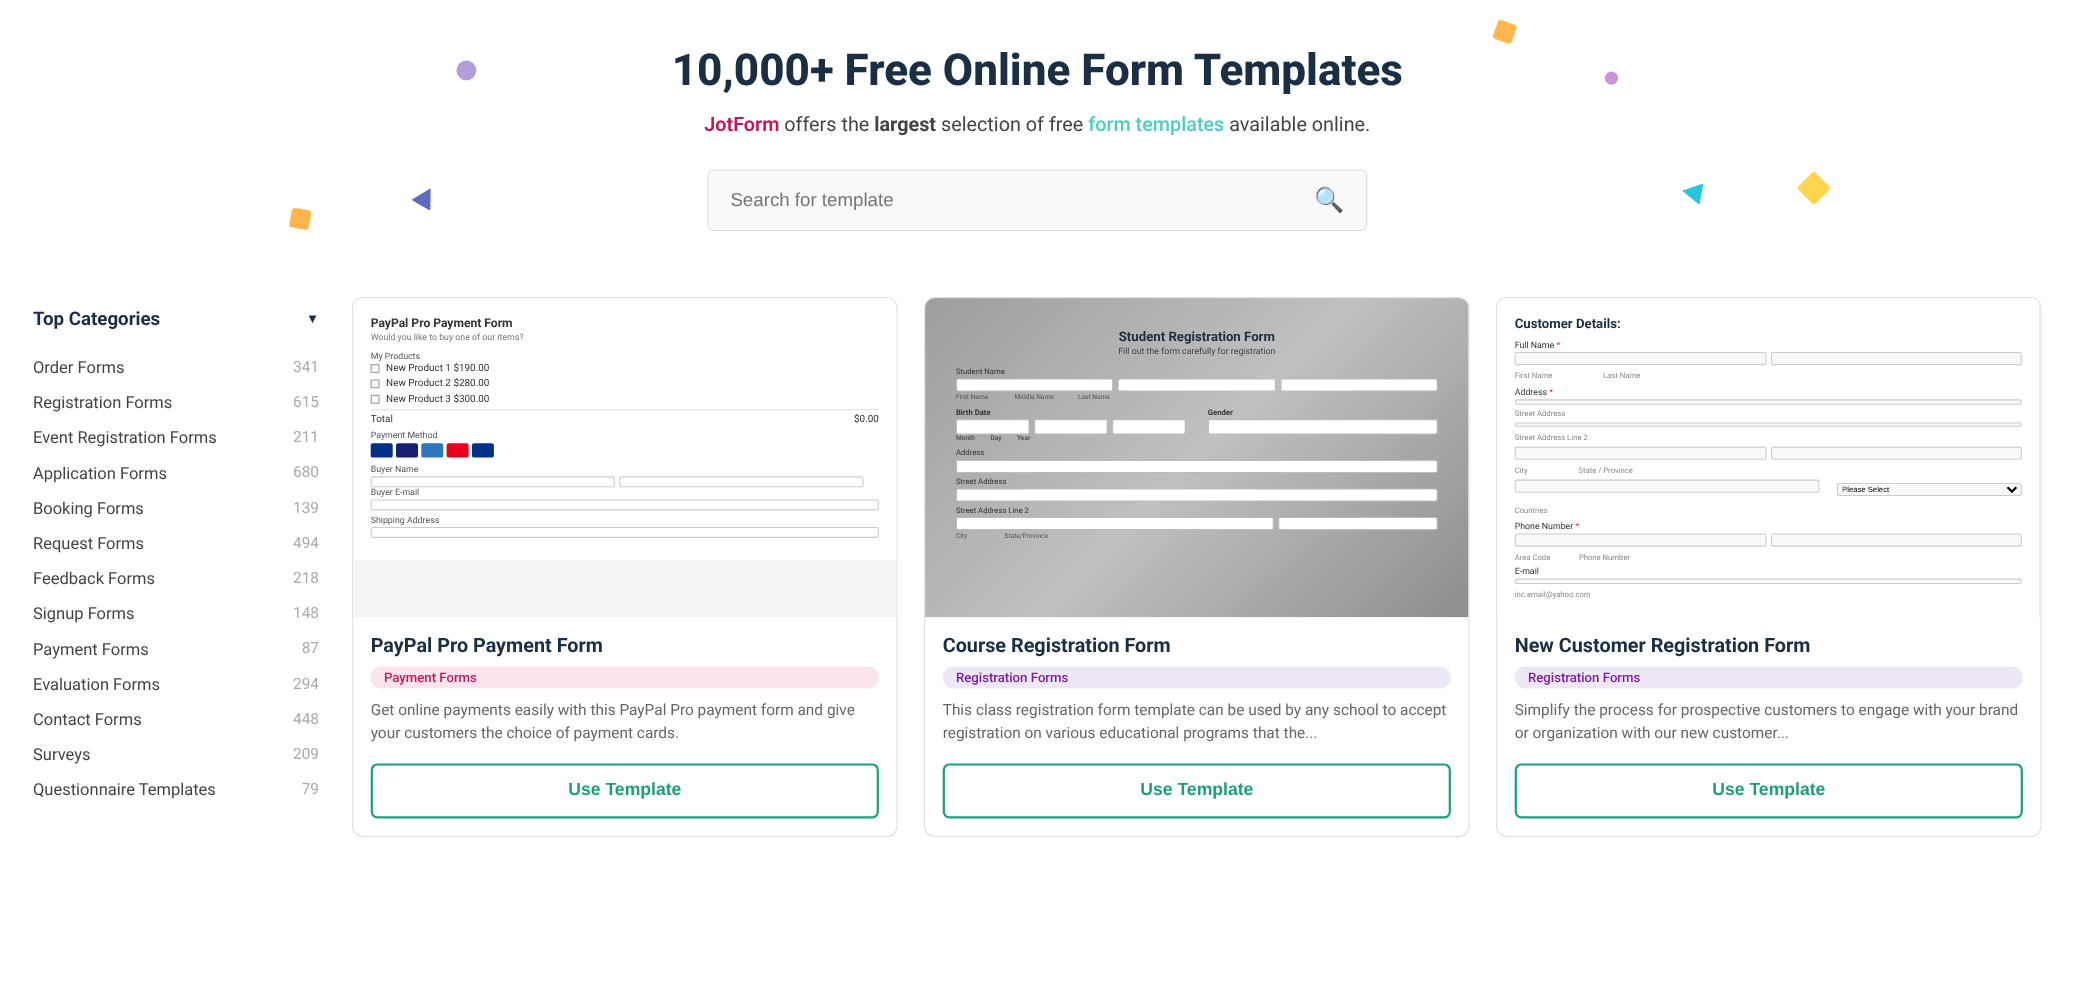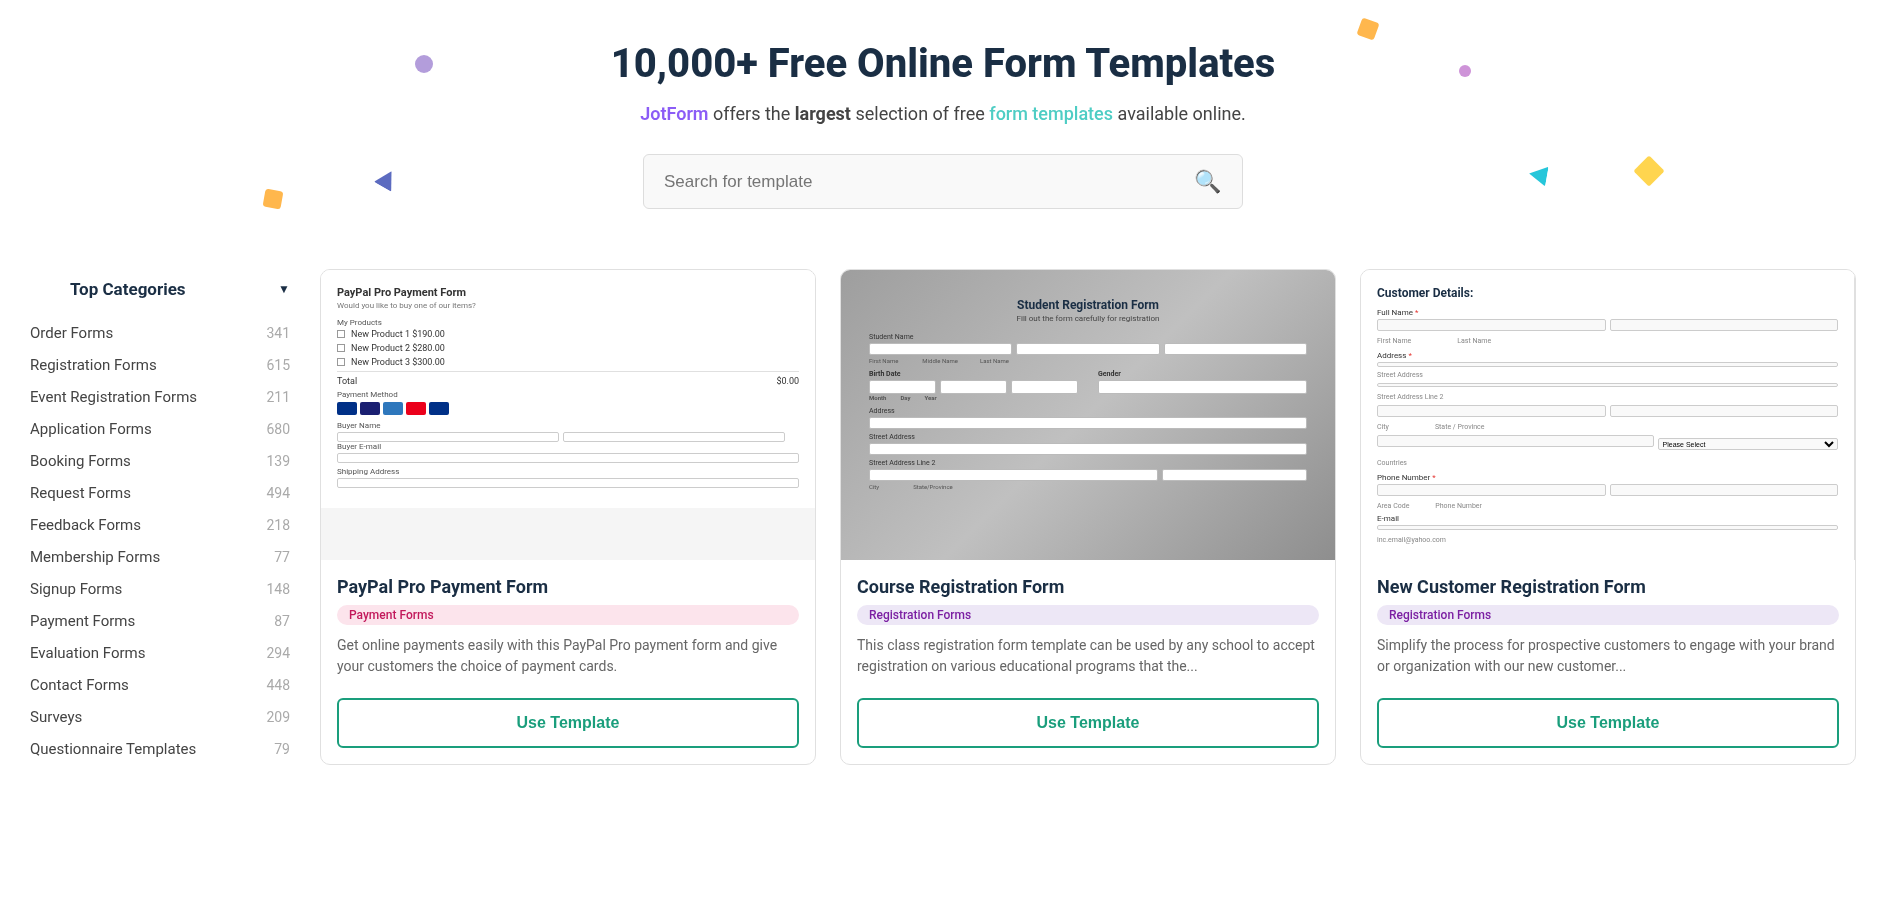--- a/index.html
+++ b/index.html
@@ -4,21 +4,21 @@
   <style>
     * { box-sizing: border-box; margin: 0; padding: 0; }
     body { font-family: -apple-system, BlinkMacSystemFont, 'Segoe UI', Roboto, sans-serif; background: #fff; min-height: 901px; overflow-x: hidden; }
 
     .page-wrapper { display: flex; flex-direction: column; align-items: center; }
 
     
     .hero { width: 100%; text-align: center; padding: 40px 20px 30px; position: relative; }
     .hero-title { font-size: 40px; font-weight: 800; color: #1a2e44; margin-bottom: 16px; }
     .hero-subtitle { font-size: 18px; color: #444; margin-bottom: 30px; }
-    .hero-subtitle .jotform { color: #8b5cf6; font-weight: 600; }
+    .hero-subtitle .jotform { color: #be185d; font-weight: 600; }
     .hero-subtitle .form-templates { color: #4ecdc4; font-weight: 500; }
 
     
     .search-bar { display: flex; align-items: center; width: 600px; border: 1px solid #ddd; border-radius: 6px; background: #f9f9f9; padding: 14px 20px; margin: 0 auto; }
     .search-input { flex: 1; border: none; background: transparent; font-size: 17px; color: #888; outline: none; }
     .search-icon { font-size: 22px; color: #2d3e50; cursor: pointer; }
 
     
     .shape { position: absolute; border-radius: 2px; }
     .shape-purple-circle { width: 18px; height: 18px; background: #b39ddb; border-radius: 50%; top: 55px; left: 22%; }
@@ -27,21 +27,21 @@
     .shape-blue-arrow { width: 0; height: 0; border-left: 10px solid transparent; border-right: 10px solid transparent; border-bottom: 18px solid #5c6bc0; top: 170px; left: 20%; transform: rotate(30deg); }
     .shape-orange-sq2 { width: 18px; height: 18px; background: #ffb74d; border-radius: 3px; top: 190px; left: 14%; transform: rotate(10deg); }
     .shape-teal-arrow { width: 0; height: 0; border-top: 10px solid transparent; border-bottom: 10px solid transparent; border-right: 18px solid #26c6da; top: 165px; right: 18%; transform: rotate(10deg); }
     .shape-yellow-diamond { width: 22px; height: 22px; background: #ffd54f; top: 160px; right: 12%; transform: rotate(45deg); }
 
     
     .main-content { display: flex; width: 100%; padding: 0 30px; margin-top: 30px; gap: 30px; }
 
     
     .sidebar { width: 260px; flex-shrink: 0; padding-top: 10px; }
-    .sidebar-title { display: flex; align-items: center; justify-content: space-between; font-weight: 700; font-size: 17px; color: #1a2e44; margin-bottom: 18px; margin-left: 40px; }
+    .sidebar-title { display: flex; align-items: center; justify-content: space-between; font-weight: 700; font-size: 17px; color: #1a2e44; margin-bottom: 18px; }
     .sidebar-arrow { font-size: 12px; color: #1a2e44; }
     .sidebar-item { display: flex; justify-content: space-between; align-items: center; padding: 7px 0; cursor: pointer; gap: 14px; }
     .sidebar-item-label { color: #444; font-size: 15px; }
     .sidebar-item-count { color: #aaa; font-size: 14px; margin-left: 6px; }
 
     
     .templates-grid { display: flex; gap: 24px; flex: 1; }
 
     
     .template-card { flex: 1; border: 1px solid #e0e0e0; border-radius: 10px; overflow: hidden; display: flex; flex-direction: column; }
@@ -147,24 +147,20 @@
         <span class="sidebar-item-label">Booking Forms</span>
         <span class="sidebar-item-count">139</span>
       </div>
       <div class="sidebar-item">
         <span class="sidebar-item-label">Request Forms</span>
         <span class="sidebar-item-count">494</span>
       </div>
       <div class="sidebar-item">
         <span class="sidebar-item-label">Feedback Forms</span>
         <span class="sidebar-item-count">218</span>
-      </div>
-      <div class="sidebar-item">
-        <span class="sidebar-item-label">Membership Forms</span>
-        <span class="sidebar-item-count">77</span>
       </div>
       <div class="sidebar-item">
         <span class="sidebar-item-label">Signup Forms</span>
         <span class="sidebar-item-count">148</span>
       </div>
       <div class="sidebar-item">
         <span class="sidebar-item-label">Payment Forms</span>
         <span class="sidebar-item-count">87</span>
       </div>
       <div class="sidebar-item">
@@ -317,21 +313,21 @@
           <div class="customer-field-box"></div>
           <div style="font-size:7px;color:#888;margin-bottom:4px;">Street Address Line 2</div>
           <div class="customer-two">
             <div class="customer-field-box"></div>
             <div class="customer-field-box"></div>
           </div>
           <div style="display:flex;gap:6px;font-size:7px;color:#888;margin-bottom:4px;">
               <span>City</span>
               <span style="margin-left:40px;">State / Province</span>
             </div>
-          <div style="display:flex;align-items:center;gap:4px;margin-bottom:6px;justify-content:center;">
+          <div style="display:flex;align-items:center;gap:16px;margin-bottom:6px;justify-content:center;">
             <div class="customer-field-box" style="width:60%;"></div>
             <select style="font-size:7px;height:12px;border:1px solid #ccc;border-radius:2px;background:#f9f9f9;flex:1;"><option>Please Select</option></select>
           </div>
           <div style="font-size:7px;color:#888;margin-bottom:6px;">Countries</div>
           <div class="customer-field-label">Phone Number <span class="customer-field-required">*</span></div>
           <div class="customer-two">
             <div class="customer-field-box"></div>
             <div class="customer-field-box"></div>
           </div>
           <div style="display:flex;gap:6px;font-size:7px;color:#888;margin-bottom:4px;">

